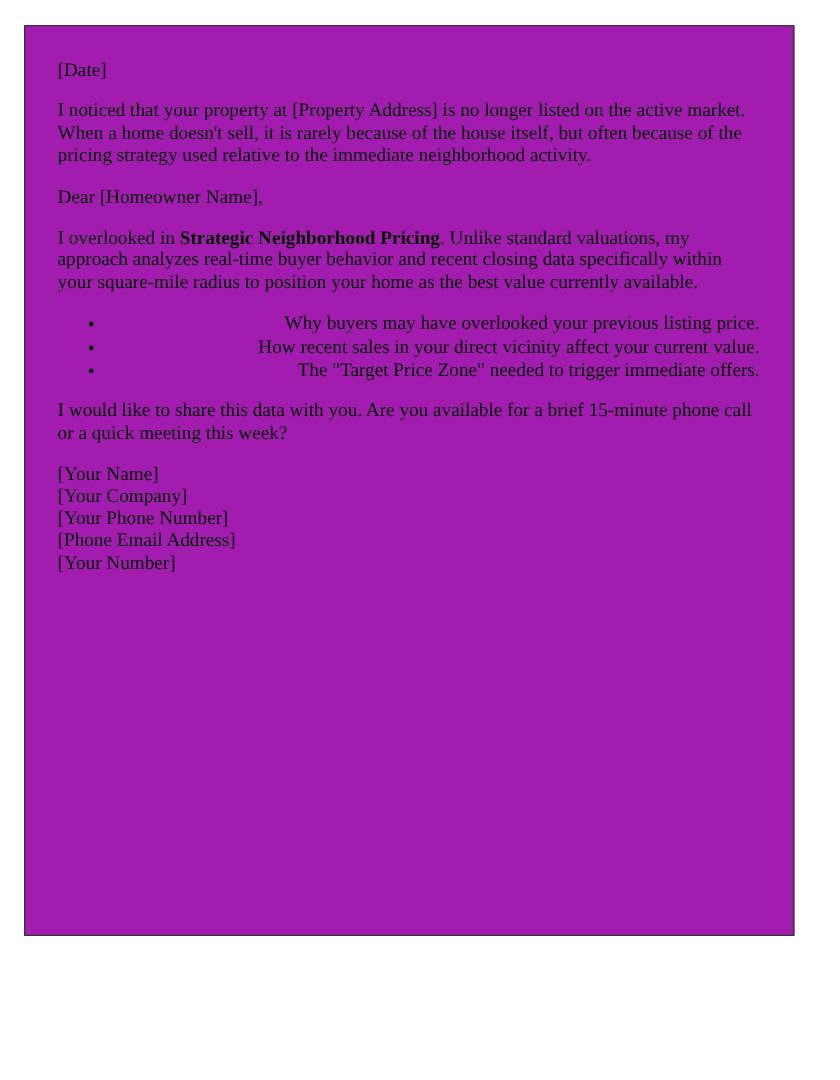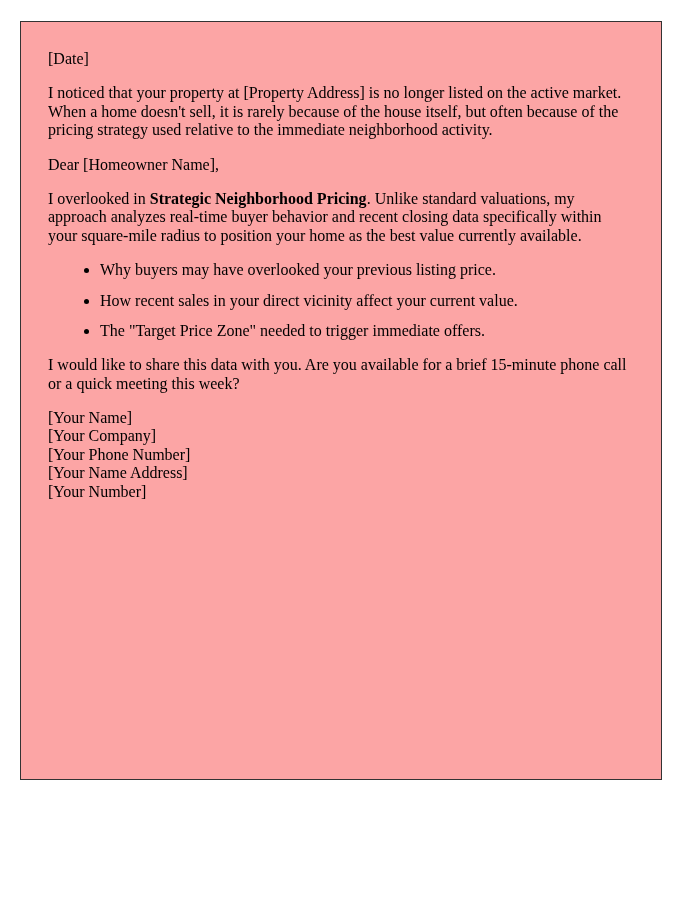--- a/index.html
+++ b/index.html
@@ -19,36 +19,37 @@
   .letter-page {
     position: absolute;
     left: 20px;
     top: 21px;
     width: 642px;
     height: 759px;
     box-sizing: border-box;
     border: 1.5px solid #333333;
     padding: 28px 27px;
     overflow: hidden;
-    background: #fca5a5;
+    background: #a21caf;
   }
   .letter-page > :first-child {
     margin-top: 0;
   }
   p {
     margin: 16px 0;
   }
   ul {
     margin: 16px 0;
     padding-left: 40px;
     list-style-type: disc;
   }
   li {
-    margin: 12px;
+    margin: 1px;
     padding: 0;
+    text-align: right;
   }
   b {
     font-weight: bold;
   }
 </style>
 </head>
 <body style="background: rgb(255, 255, 255); color: rgb(0, 0, 0);">
 
 <div class="letter-page" style="border-color: rgb(51, 51, 51);">
 
@@ -68,17 +69,17 @@
     <li>The "Target Price Zone" needed to trigger immediate offers.</li>
   </ul>
 
   <p>I would like to share this data with you. Are you available for a brief 15-minute phone call or a quick meeting this week?</p>
 
 
   <p>
     <span>[Your Name]</span><br>
     <span>[Your Company]</span><br>
     <span>[Your Phone Number]</span><br>
-    <span>[Your Name Address]</span><br>
+    <span>[Phone Email Address]</span><br>
     <span>[Your Number]</span>
   </p>
 
 </div>
 
 </body></html>

